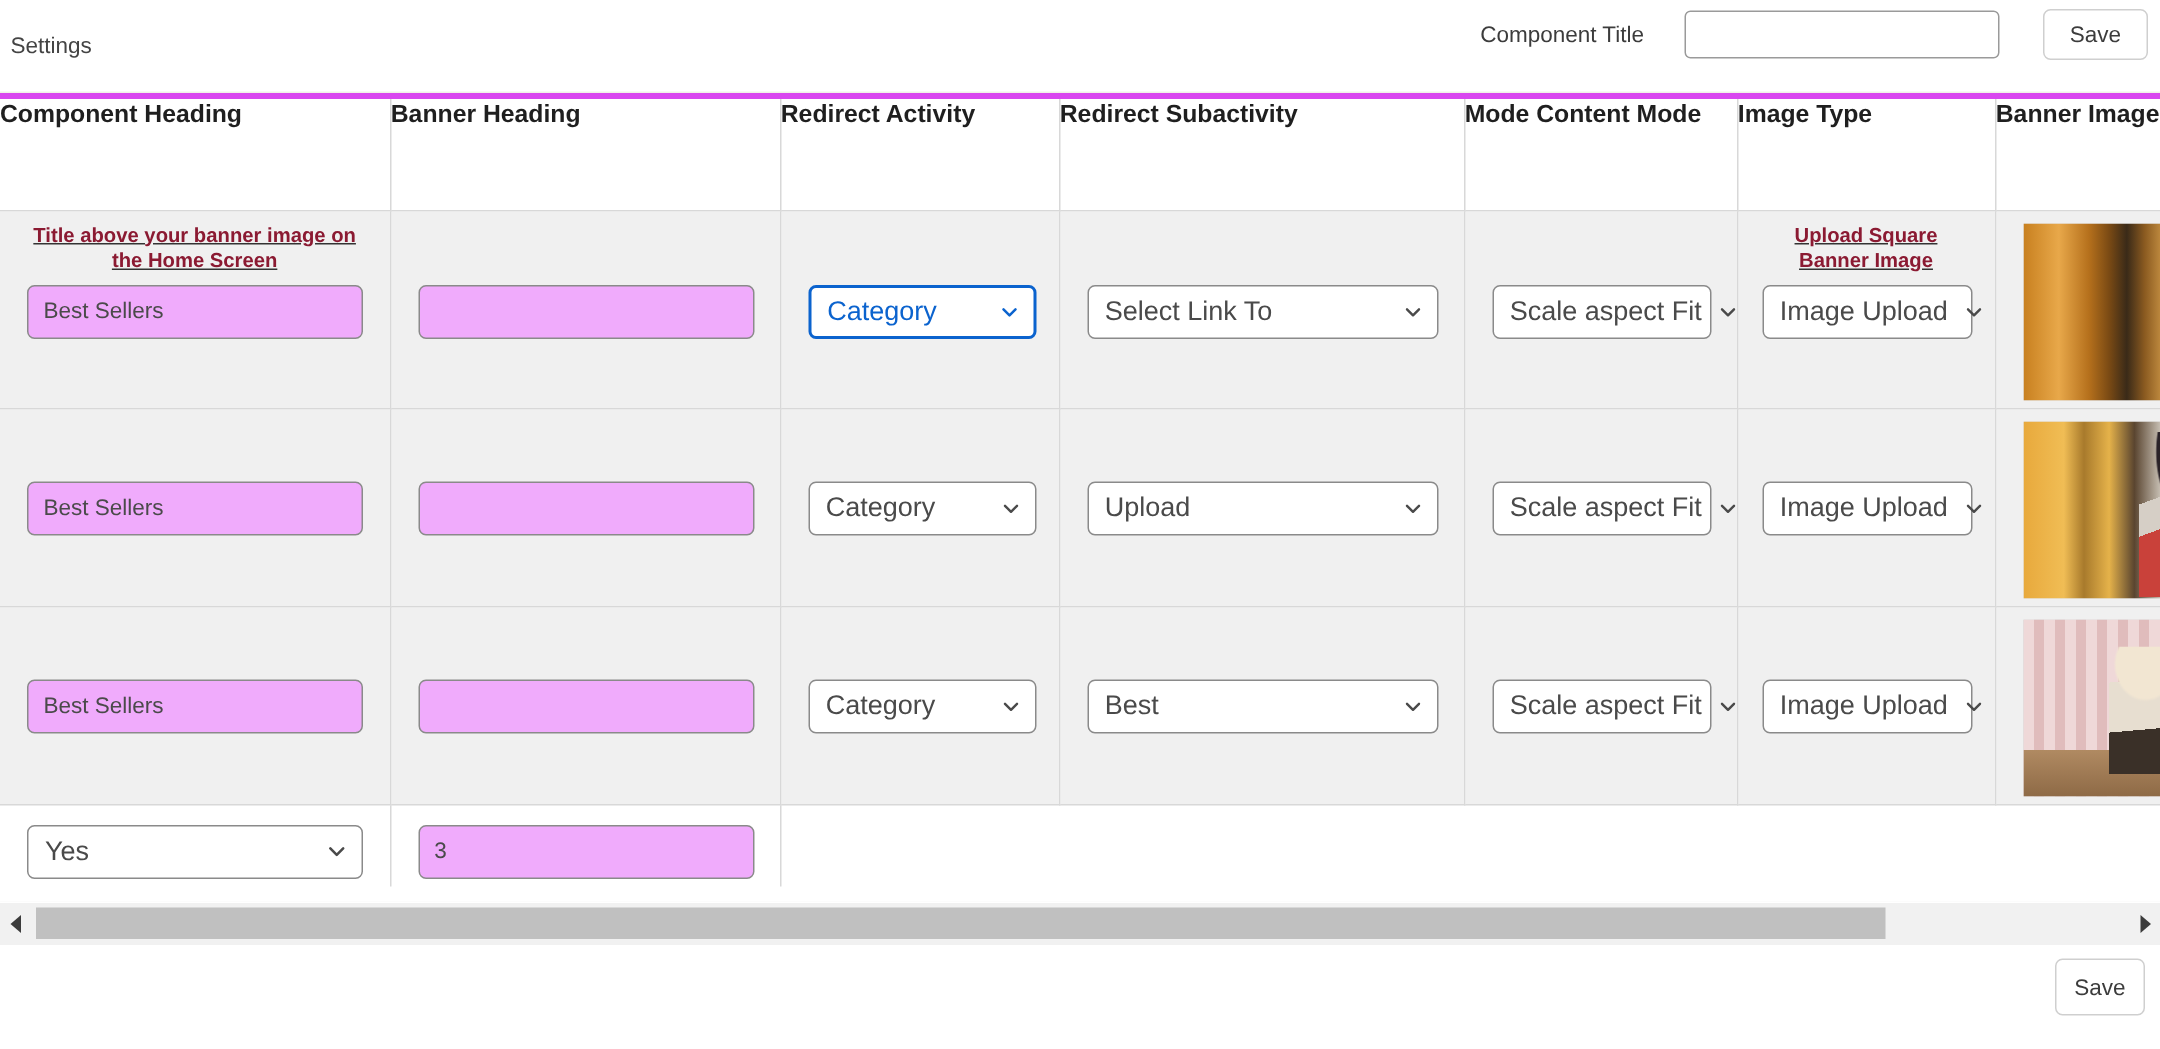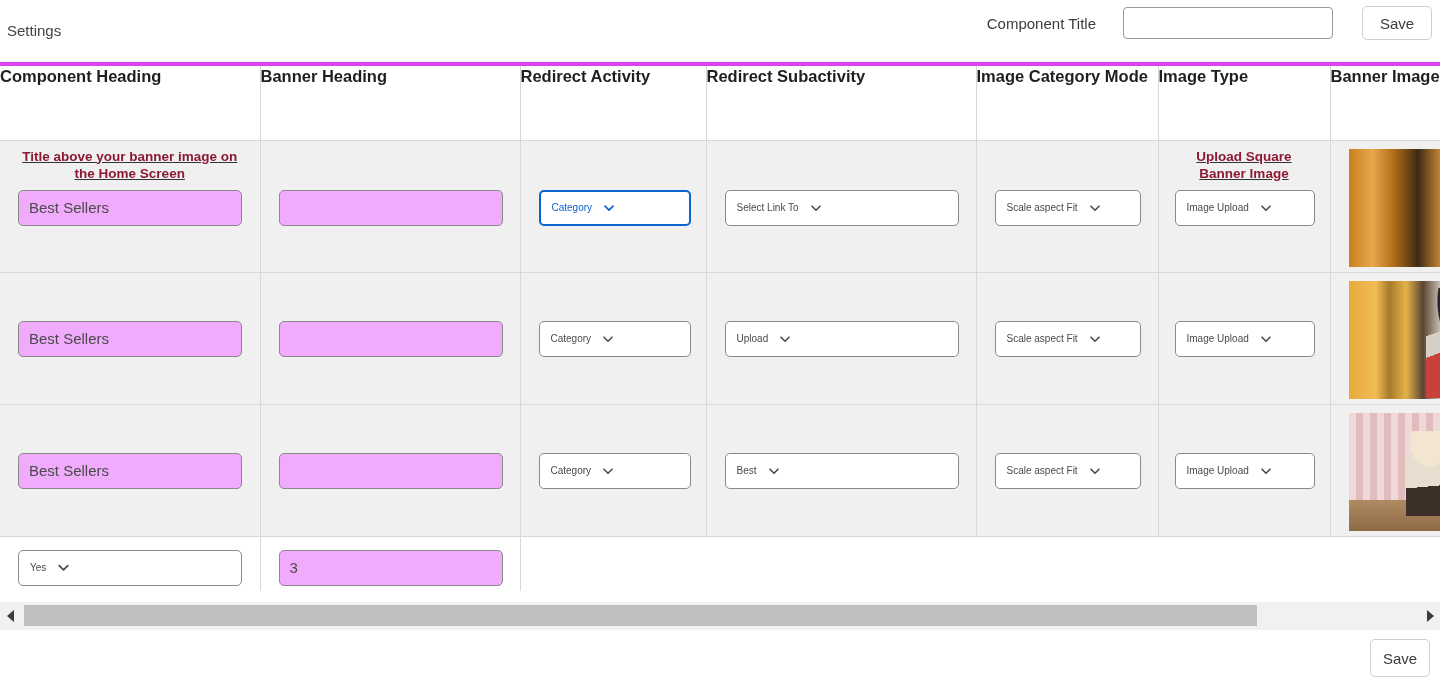--- a/index.html
+++ b/index.html
@@ -186,25 +186,25 @@
   input.tf.w-count   { width: 224px; }
 
   
   .sel {
     box-sizing: border-box;
     height: 36px;
     border: 1px solid #8a8a8a;
     border-radius: 5px;
     background: #ffffff;
     font-family: "Liberation Sans", sans-serif;
-    font-size: 10px;
+    font-size: 18px;
     color: #4a4a4a;
     display: flex;
     align-items: center;
-    justify-content: flex-start;
+    justify-content: space-between;
     padding: 0 9px 0 11px;
     cursor: pointer;
     white-space: nowrap;
   }
   .sel .chev {
     margin-left: 10px;
     flex: 0 0 auto;
     display: block;
   }
   .sel.focused {
@@ -376,21 +376,21 @@
         <col class="c-icm">
         <col class="c-itype">
         <col class="c-bimg">
     </colgroup>
     <thead>
       <tr>
         <th>Component Heading</th>
         <th>Banner Heading</th>
         <th>Redirect Activity</th>
         <th>Redirect Subactivity</th>
-        <th>Image Category Mode</th>
+        <th>Mode Content Mode</th>
         <th>Image Type</th>
         <th>Banner Image</th>
       </tr>
     </thead>
     <tbody>
 
       <tr class="data-row">
         <td>
           <div class="cell-pad">
             <div class="hint">Title above your banner image on the Home Screen</div>

